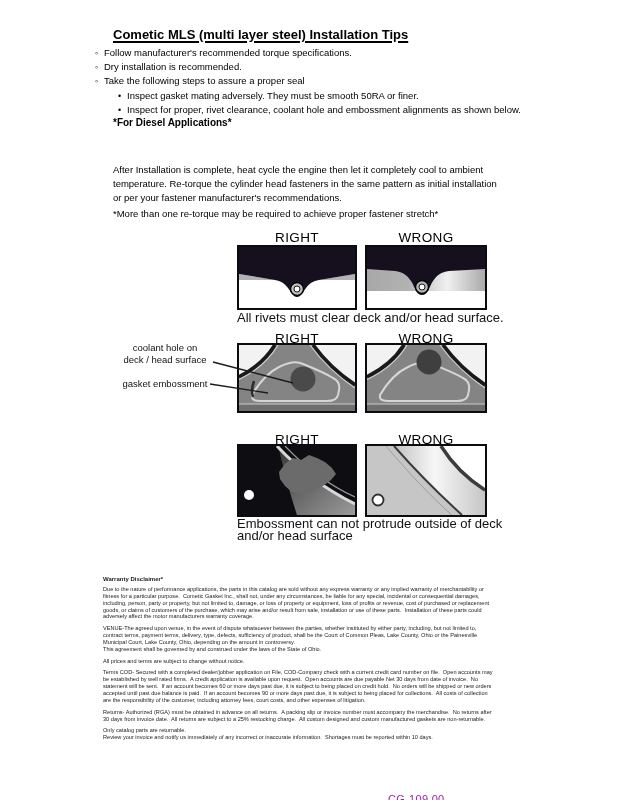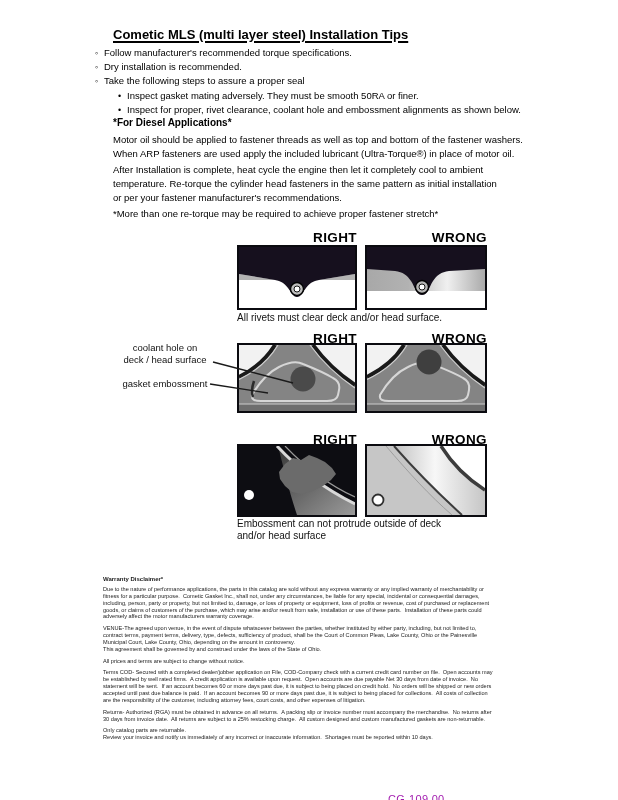--- a/index.html
+++ b/index.html
@@ -16,24 +16,24 @@
   }
   .tips { left:95px; top:46px; font-size:9.5px; line-height:13.2px; }
   .tip-row { white-space:nowrap; }
   .tip-row.sub { padding-left:23px; }
   .tip-marker { display:inline-block; width:9px; font-size:9px; }
   .diesel-head { left:113px; top:117px; font-size:10px; font-weight:bold; }
   .para { font-size:9.5px; line-height:14px; white-space:pre-wrap; }
   .p1 { left:113px; top:133px; }
   .p2 { left:113px; top:163px; }
   .p3 { left:113px; top:207px; }
-  .dg-head { font-weight:bold; font-size:13.5px; letter-spacing:0.4px; text-align:right; }
+  .dg-head { font-weight:normal; font-size:13.5px; letter-spacing:0.4px; text-align:center; }
   .panel { border:2px solid #0b0b10; box-sizing:border-box; background:#fff; overflow:hidden; }
   .panel svg { display:block; }
-  .dg-cap { font-size:10px; line-height:12px; white-space:pre-wrap; color:#111; }
+  .dg-cap { font-size:13px; line-height:12px; white-space:pre-wrap; color:#111; }
   .dg-label { font-size:9.5px; line-height:11.5px; text-align:center; white-space:pre-wrap; color:#111; }
   .pointer-overlay { pointer-events:none; z-index:5; }
   .legal { left:103px; top:576px; width:420px; color:#1c1c1c; }
   .legal-head { font-size:6px; font-weight:bold; margin:0 0 4px 0; }
   .legal p { font-size:5.6px; line-height:6.85px; margin:0 0 5px 0; white-space:pre-wrap; }
   .catalog-code { left:388px; top:793px; font-size:11px; color:#a21caf; letter-spacing:0.3px; }
 </style>
 </head>
 <body>
 
@@ -43,22 +43,20 @@
 
   <div class="abs tips">
     <div class="tip-row"><span class="tip-marker">◦</span><span>Follow manufacturer's recommended torque specifications.</span></div>
     <div class="tip-row"><span class="tip-marker">◦</span><span>Dry installation is recommended.</span></div>
     <div class="tip-row"><span class="tip-marker">◦</span><span>Take the following steps to assure a proper seal</span></div>
     <div class="tip-row sub"><span class="tip-marker">•</span><span>Inspect gasket mating adversely.  They must be smooth 50RA or finer.</span></div>
     <div class="tip-row sub"><span class="tip-marker">•</span><span>Inspect for proper, rivet clearance, coolant hole and embossment alignments as shown below.</span></div>
   </div>
 
   <div class="abs diesel-head">*For Diesel Applications*</div>
-  <div class="abs para p1">Motor oil should be applied to fastener threads as well as top and bottom of the fastener washers.
-When ARP fasteners are used apply the included lubricant (Ultra-Torque®) in place of motor oil.</div>
   <div class="abs para p2">After Installation is complete, heat cycle the engine then let it completely cool to ambient
 temperature. Re-torque the cylinder head fasteners in the same pattern as initial installation
 or per your fastener manufacturer's recommendations.</div>
   <div class="abs para p3">*More than one re-torque may be required to achieve proper fastener stretch*</div>
 
   <div class="abs dg-head" style="left:237px; top:230px; width:120px;">RIGHT</div>
   <div class="abs dg-head" style="left:365px; top:230px; width:122px;">WRONG</div>
 
   <div class="abs panel" style="left:237px; top:245px; width:120px; height:65px;">
     <svg width="116" height="61" viewBox="0 0 116 61">

